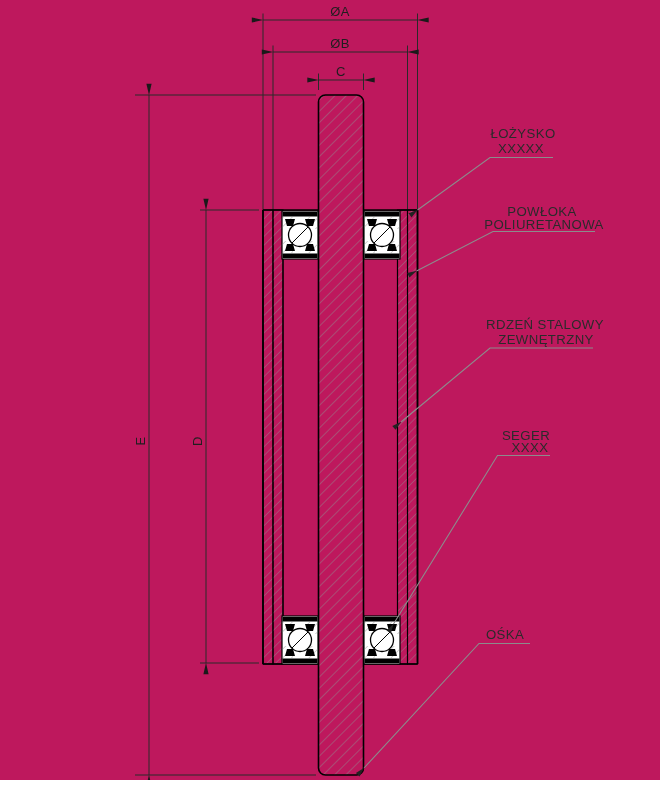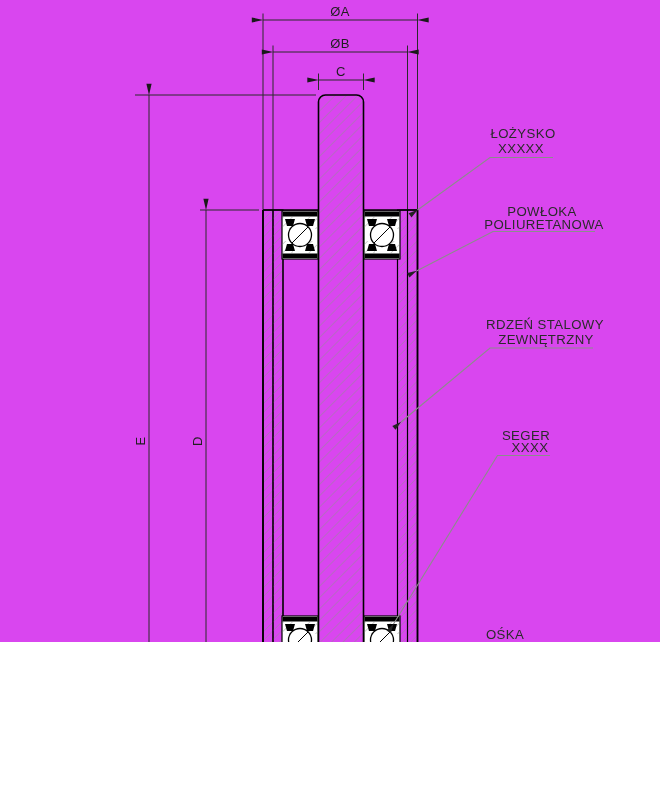--- a/index.html
+++ b/index.html
@@ -3,22 +3,22 @@
 <meta charset="utf-8">
 <style>
   html, body {
     margin: 0;
     padding: 0;
     background: #ffffff;
   }
   .canvas {
     position: relative;
     width: 660px;
-    height: 642px;
-    background: #d946ef;
+    height: 780px;
+    background: #be185d;
     font-family: "Liberation Sans", "DejaVu Sans", sans-serif;
     overflow: hidden;
   }
   svg text {
     font-family: "Liberation Sans", "DejaVu Sans", sans-serif;
     font-size: 13.2px;
     fill: #2b2b2b;
     letter-spacing: 0.4px;
   }
   svg text.dim-label {

